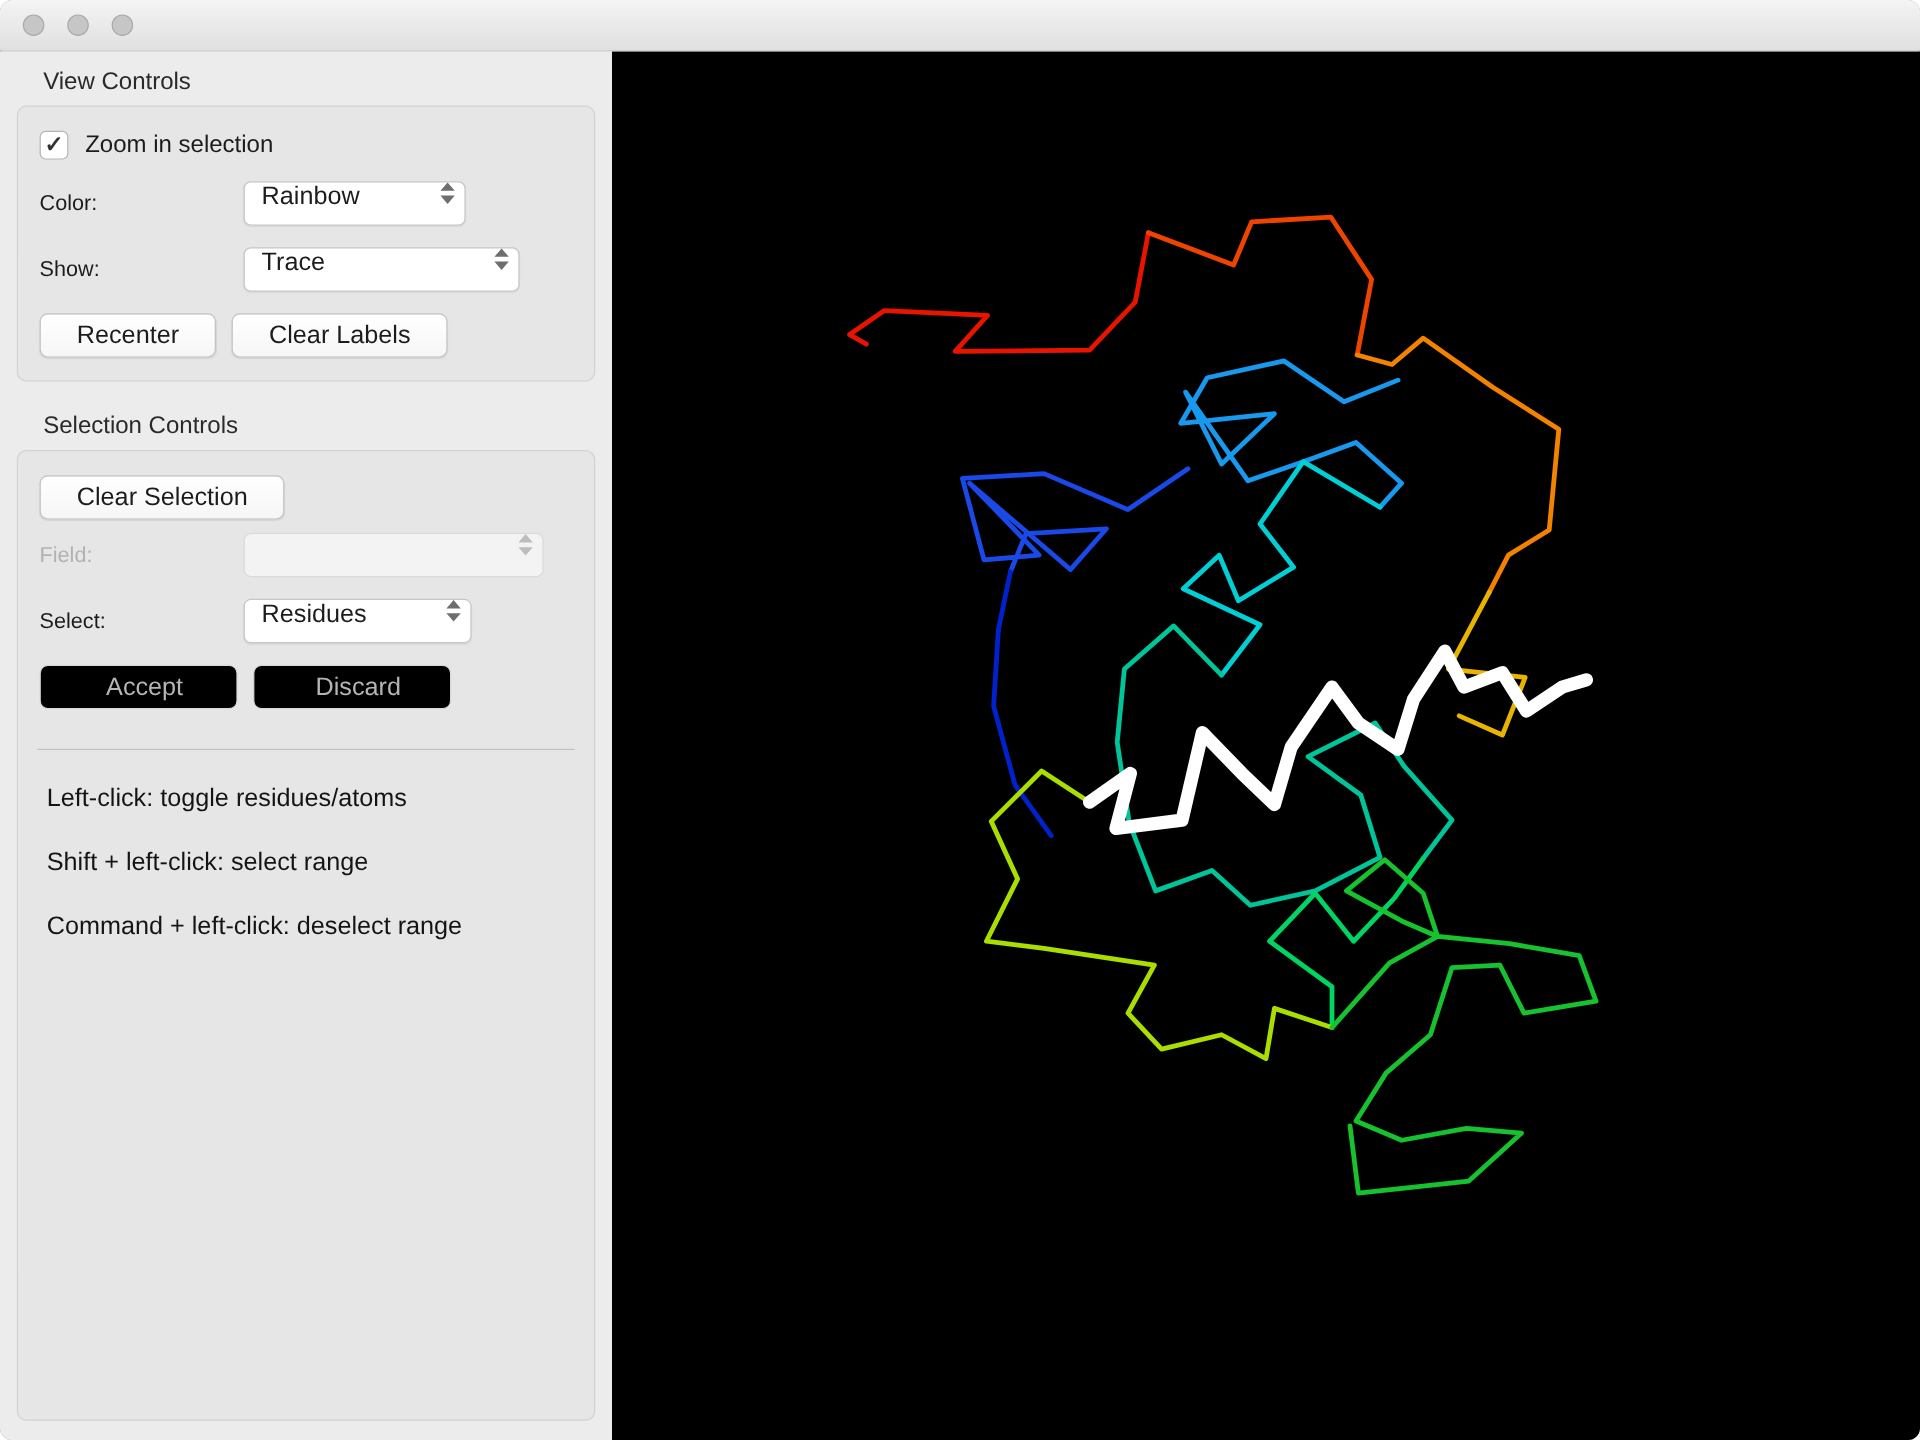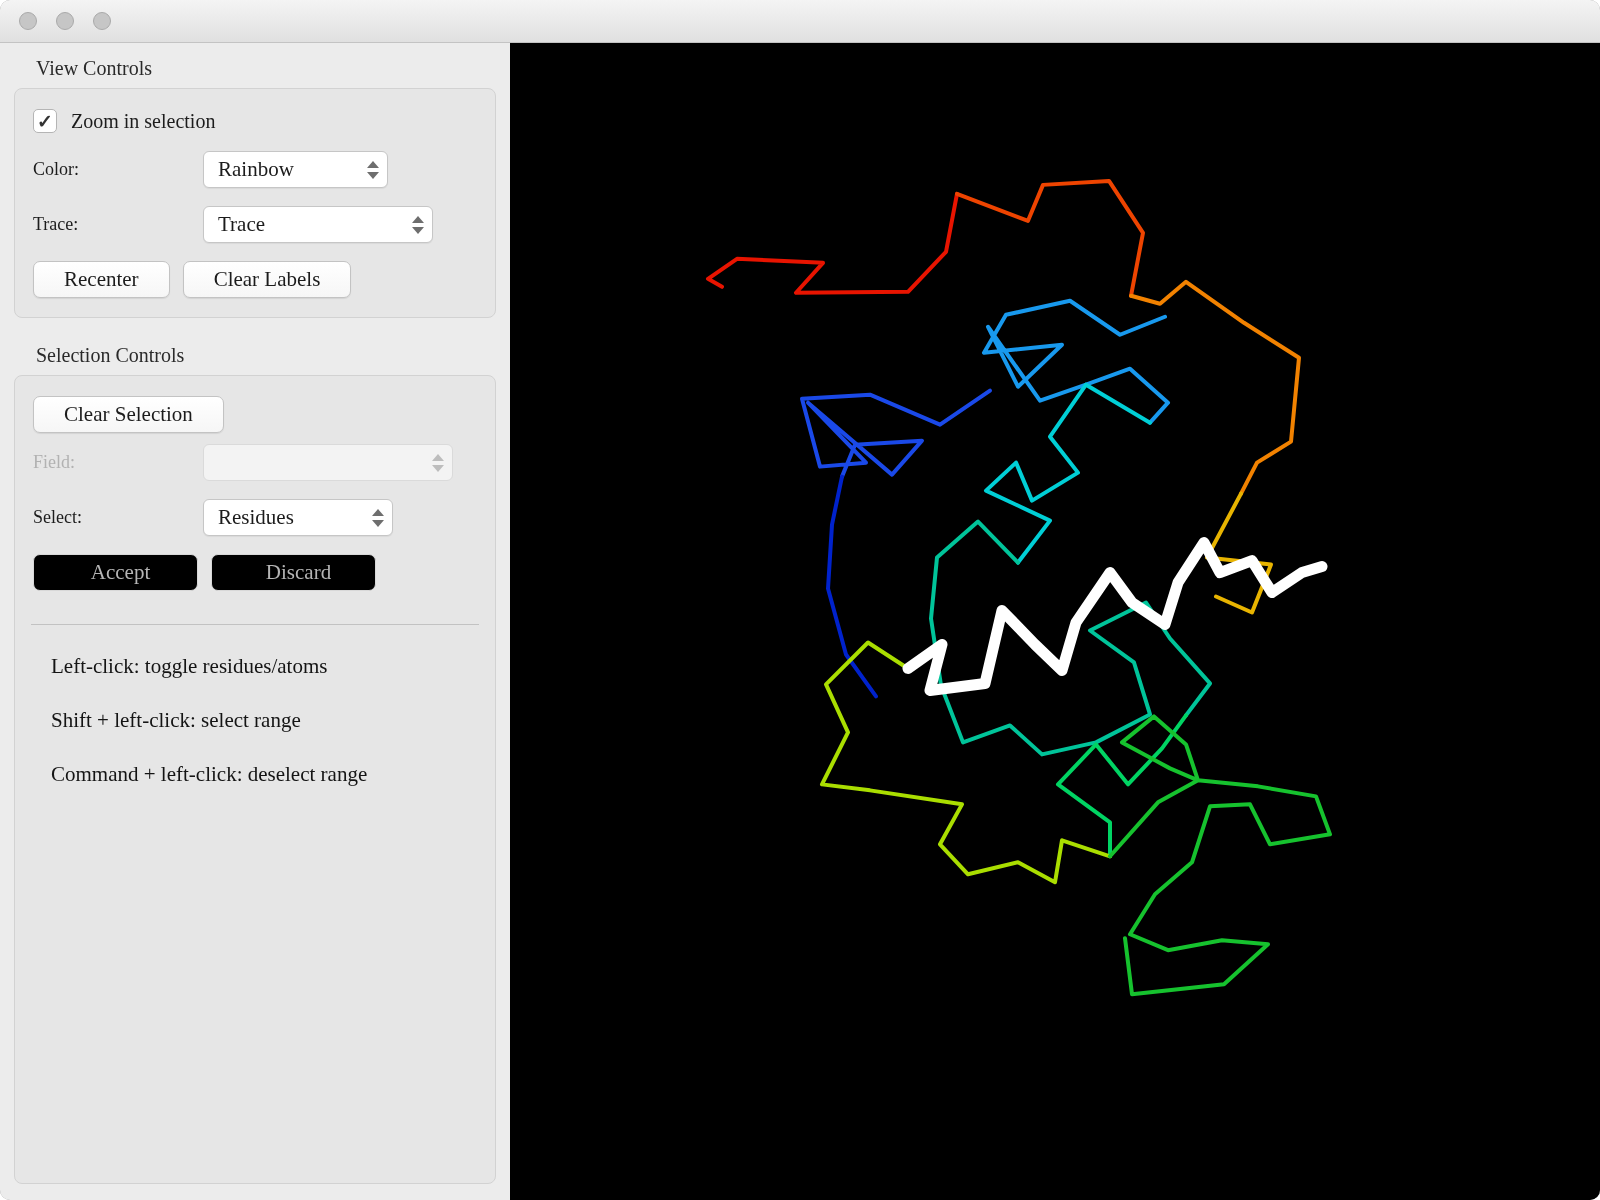--- a/index.html
+++ b/index.html
@@ -4,52 +4,52 @@
 <style>
   html,body{margin:0;padding:0;width:1600px;height:1200px;overflow:hidden;
     font-family:"Liberation Sans", sans-serif; background:#ffffff;}
   .window{width:1600px;height:1200px;border-radius:10px;overflow:hidden;
     box-shadow:0 0 0 1px #9e9e9e inset; display:flex;flex-direction:column;background:#ececec;}
   
   .titlebar{height:42px;flex:0 0 42px;background:linear-gradient(#f4f4f4,#e0e0e0);
     border-bottom:1px solid #c3c3c3;display:flex;align-items:center;padding-left:19px;gap:19px;}
   .traffic{width:18px;height:18px;border-radius:50%;background:#c6c6c6;border:1px solid #aaaaaa;box-sizing:border-box;}
   
-  .content{flex:1;display:flex;min-height:0;font-family:Liberation Serif, serif;}
+  .content{flex:1;display:flex;min-height:0;}
   .sidebar{width:510px;flex:0 0 510px;background:#ececec;display:flex;flex-direction:column;overflow:hidden;}
   .section-title{font-size:20px;color:#2a2a2a;margin:14px 0 8px 36px;}
   .groupbox{margin:0 14px;background:#e6e6e6;border:1px solid #d2d2d2;border-radius:8px;padding:6px 0 10px;}
   .groupbox.grow{flex:1;margin-bottom:16px;}
   .row{display:flex;align-items:center;padding:9px 18px;}
   .row .lbl{flex:0 0 170px;font-size:18px;color:#1c1c1c;}
   .row .lbl.disabled{color:#b2b2b2;}
   
   .cbrow{gap:14px;padding-top:14px;}
   .checkbox{width:24px;height:24px;background:#ffffff;border:1px solid #b5b5b5;border-radius:5px;
     display:flex;align-items:center;justify-content:center;font-size:19px;font-weight:bold;color:#333;box-sizing:border-box;}
   .cblabel{font-size:20px;color:#1c1c1c;}
   
   .dropdown{background:#ffffff;border:1px solid #c6c6c6;border-radius:6px;height:37px;
-    display:inline-flex;align-items:center;justify-content:space-between;
+    display:inline-flex;justify-content:space-between;
     padding:0 8px 0 14px;box-sizing:border-box;box-shadow:0 1px 1px rgba(0,0,0,0.06);}
   .dropdown .dtext{font-size:21px;color:#1c1c1c;}
   .dropdown.disabled{background:#f3f3f3;border-color:#dadada;box-shadow:none;}
   .chev{display:flex;flex-direction:column;gap:4px;align-items:center;margin-left:12px;}
   .tri-up{width:0;height:0;border-left:6px solid transparent;border-right:6px solid transparent;border-bottom:7px solid #6e6e6e;}
   .tri-down{width:0;height:0;border-left:6px solid transparent;border-right:6px solid transparent;border-top:7px solid #6e6e6e;}
   .disabled .tri-up{border-bottom-color:#bdbdbd;}
   .disabled .tri-down{border-top-color:#bdbdbd;}
   
   .btn{font-family:inherit;font-size:21px;color:#1c1c1c;background:linear-gradient(#ffffff,#f6f6f6);
     border:1px solid #c3c3c3;border-radius:7px;height:37px;padding:0 30px;
     box-shadow:0 1px 1px rgba(0,0,0,0.08);cursor:default;text-align:center;}
   .btn.disabled{color:#b5b5b5;background:#000000;border-color:#d8d8d8;box-shadow:none;padding-left:40px;}
   .btnrow{gap:13px;}
   hr.divider{border:none;border-top:1px solid #c2c2c2;margin:24px 16px 0;}
-  .help{font-size:21px;color:#141414;margin:29px 0 0 36px;}
+  .help{font-size:21px;color:#141414;margin:29px 0 0 24px;}
   
   .viewport{flex:1;position:relative;}
   .viewport svg{position:absolute;inset:0;width:100%;height:100%;display:block;}
 </style>
 </head>
 <body>
 
 <div class="window">
 
   <div class="titlebar">
@@ -77,21 +77,21 @@
           <div class="dropdown" style="width:185px">
             <span class="dtext">Rainbow</span>
             <span class="chev">
               <span class="tri-up"></span>
                 <span class="tri-down"></span>
             </span>
           </div>
         </div>
 
         <div class="row">
-          <span class="lbl">Trace:</span>
+          <span class="lbl">Show:</span>
           <div class="dropdown" style="width:230px">
             <span class="dtext">Trace</span>
             <span class="chev">
               <span class="tri-up"></span>
                 <span class="tri-down"></span>
             </span>
           </div>
         </div>
 
         <div class="row btnrow">

